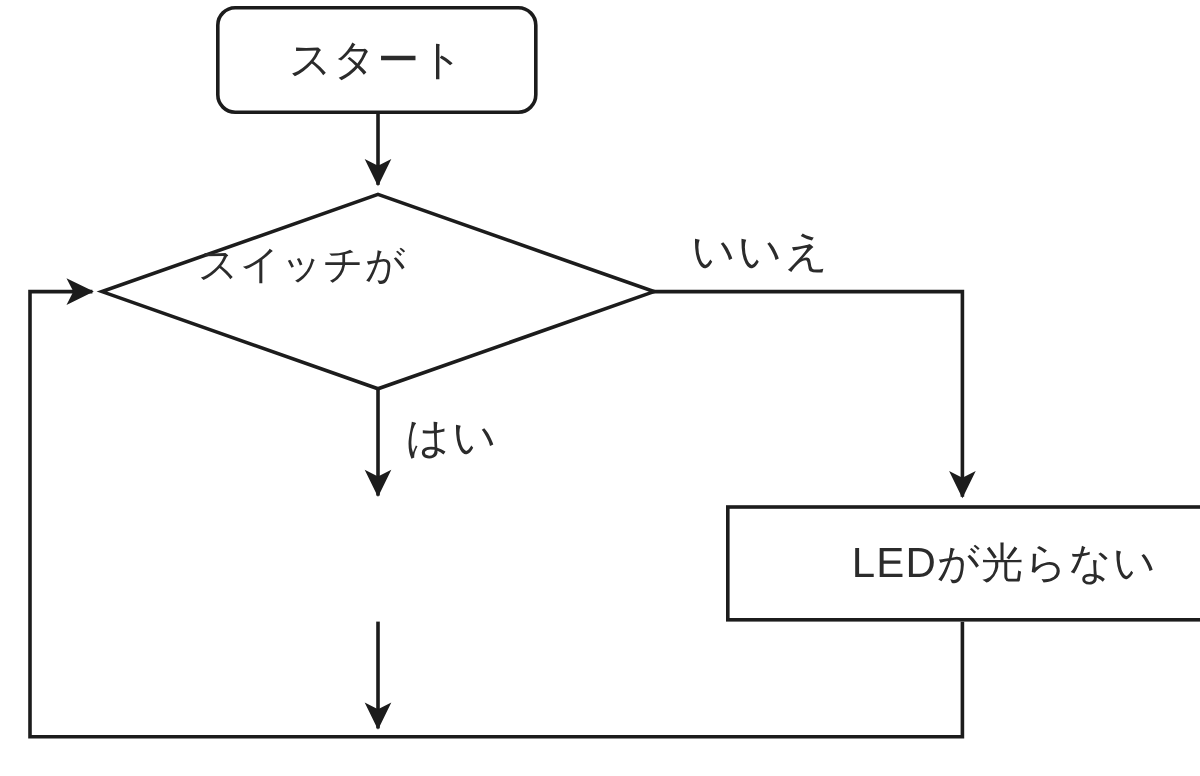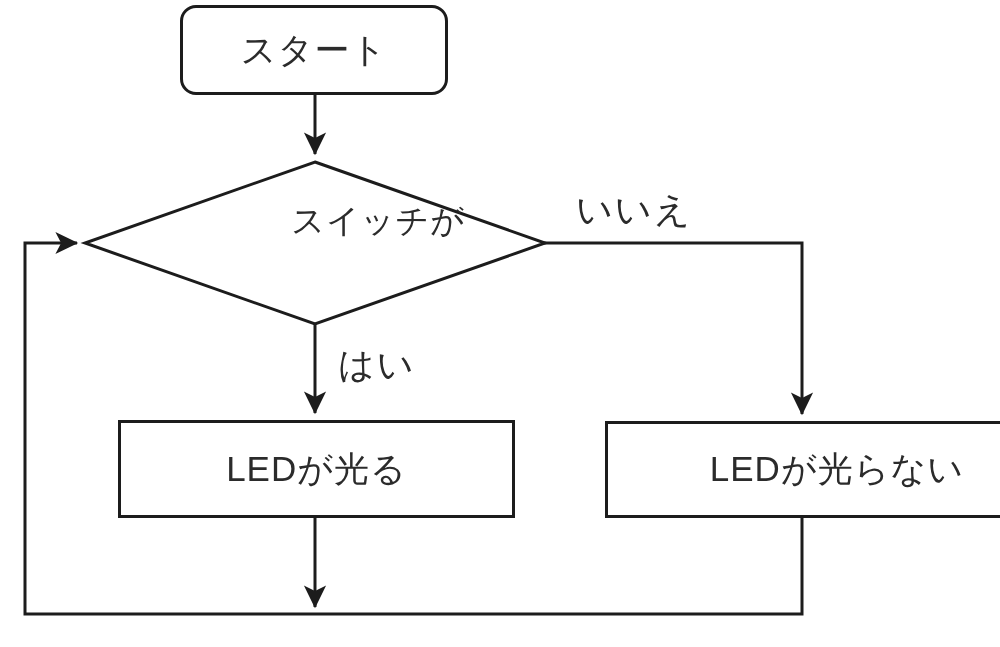--- a/index.html
+++ b/index.html
@@ -62,21 +62,21 @@
     left: 605px;
     top: 421px;
     width: 464px;
     height: 97px;
   }
   .decision-text {
     position: absolute;
     left: 165px;
     top: 198px;
     width: 300px;
-    text-align: right;
+    text-align: left;
     font-size: 33px;
     line-height: 46px;
     letter-spacing: 1px;
   }
   .edge-label {
     position: absolute;
     font-size: 36px;
     letter-spacing: 2px;
     white-space: nowrap;
   }
@@ -118,21 +118,18 @@
     <span>スタート</span>
   </div>
 
   <div class="decision-text">
     <div>スイッチが</div>
   </div>
 
   <div class="edge-label no">いいえ</div>
   <div class="edge-label yes">はい</div>
 
-  <div class="node process-a">
-    <span>LEDが光る</span>
-  </div>
 
   <div class="node process-b">
     <span>LEDが光らない</span>
   </div>
 
 </div>
 
 </body></html>

